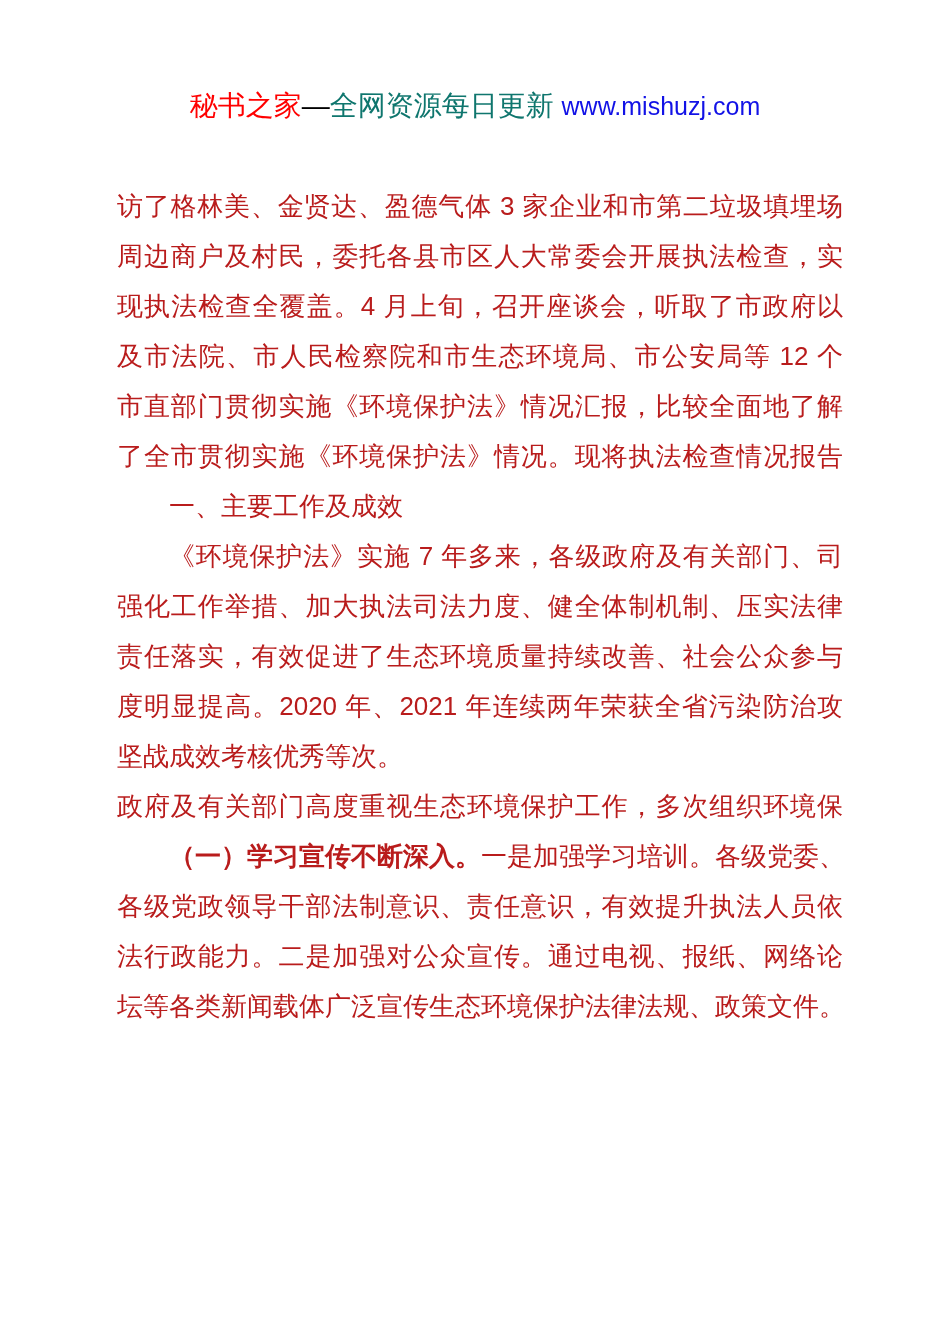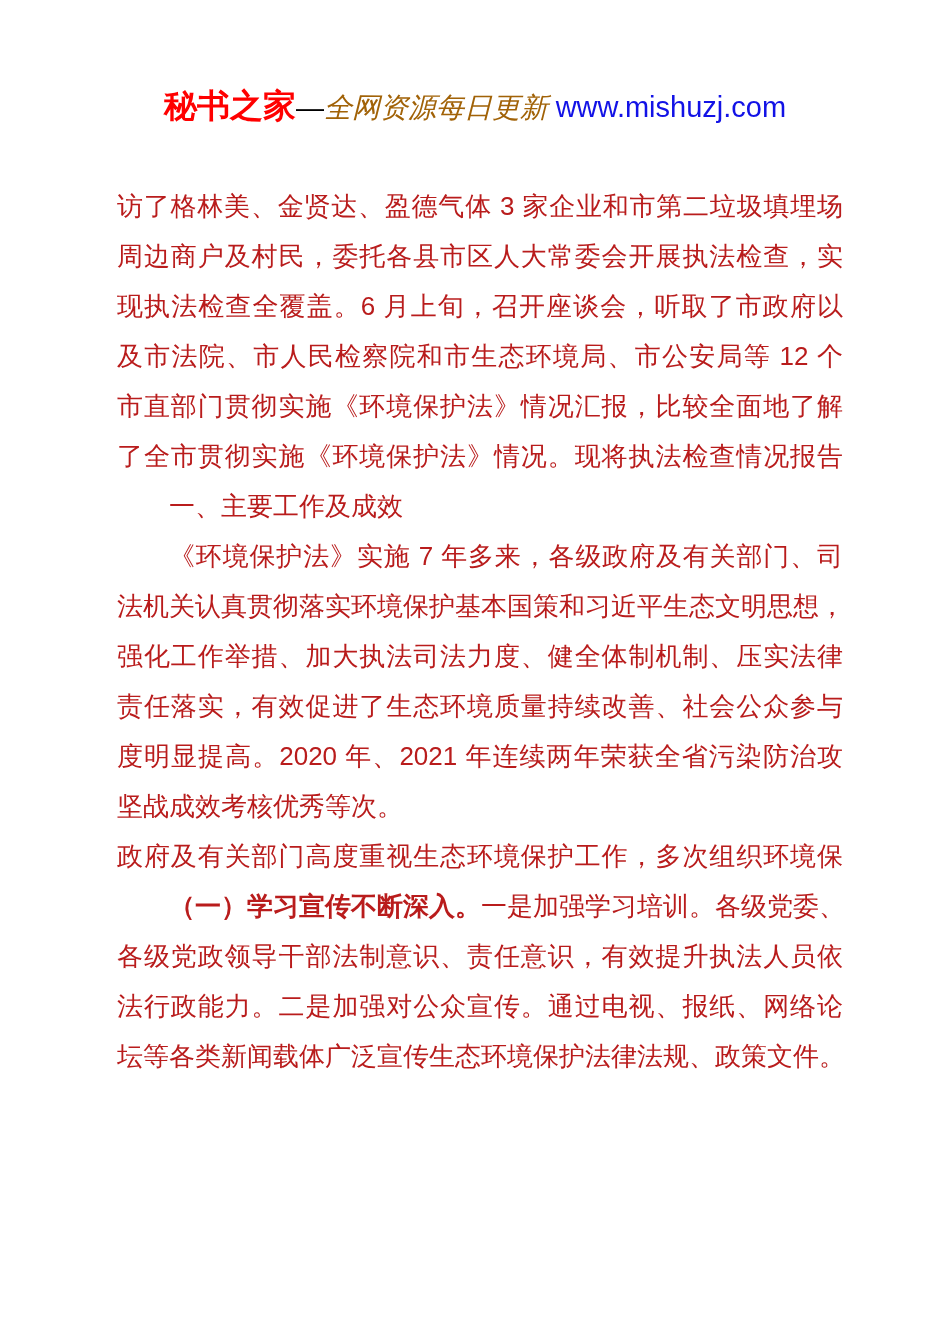--- a/index.html
+++ b/index.html
@@ -25,29 +25,29 @@
     position: absolute;
     top: 83px;
     left: 0;
     width: 100%;
     text-align: center;
     line-height: 45px;
     font-size: 28px;
     white-space: nowrap;
   }
   .doc-header .brand {
-    font-weight: 700;
-    font-size: 33px;
+    font-weight: 400;
+    font-size: 28px;
   }
   .doc-header .dash,
   .doc-header .tagline {
     color: #000000;
   }
   .doc-header .url {
-    font-size: 29px;
+    font-size: 25px;
     text-decoration: none;
   }
   
   .doc-body {
     position: absolute;
     top: 181px;
     left: 117px;
     width: 726px;
   }
   .line {
@@ -70,34 +70,33 @@
   .seg.bold {
     font-weight: 700;
   }
 </style>
 </head>
 <body>
 
 <div class="page">
 
   <header class="doc-header">
-    <span class="brand" style="color: rgb(255, 0, 0);">秘书之家</span><span class="dash" style="color: rgb(0, 0, 0);">—</span><span class="tagline" style="color: #a16207; font-style: italic;">全网资源每日更新</span><span>&nbsp;</span><a class="url" href="#" style="color: rgb(18, 18, 230);">www.mishuzj.com</a>
+    <span class="brand" style="color: rgb(255, 0, 0);">秘书之家</span><span class="dash" style="color: rgb(0, 0, 0);">—</span><span class="tagline" style="color: #0f766e;">全网资源每日更新</span><span>&nbsp;</span><a class="url" href="#" style="color: rgb(18, 18, 230);">www.mishuzj.com</a>
   </header>
 
   <main class="doc-body" id="doc-body" style="color: rgb(0, 0, 0);">
 
   <div class="line"><span class="seg">访了格林美、金贤达、盈德气体 3 家企业和市第二垃圾填埋场</span></div>
       <div class="line"><span class="seg">周边商户及村民，委托各县市区人大常委会开展执法检查，实</span></div>
-      <div class="line"><span class="seg">现执法检查全覆盖。6 月上旬，召开座谈会，听取了市政府以</span></div>
+      <div class="line"><span class="seg">现执法检查全覆盖。4 月上旬，召开座谈会，听取了市政府以</span></div>
       <div class="line"><span class="seg">及市法院、市人民检察院和市生态环境局、市公安局等 12 个</span></div>
       <div class="line"><span class="seg">市直部门贯彻实施《环境保护法》情况汇报，比较全面地了解</span></div>
       <div class="line"><span class="seg">了全市贯彻实施《环境保护法》情况。现将执法检查情况报告</span></div>
       <div class="line indent last"><span class="seg">一、主要工作及成效</span></div>
       <div class="line indent"><span class="seg">《环境保护法》实施 7 年多来，各级政府及有关部门、司</span></div>
-      <div class="line"><span class="seg">法机关认真贯彻落实环境保护基本国策和习近平生态文明思想，</span></div>
       <div class="line"><span class="seg">强化工作举措、加大执法司法力度、健全体制机制、压实法律</span></div>
       <div class="line"><span class="seg">责任落实，有效促进了生态环境质量持续改善、社会公众参与</span></div>
       <div class="line"><span class="seg">度明显提高。2020 年、2021 年连续两年荣获全省污染防治攻</span></div>
       <div class="line last"><span class="seg">坚战成效考核优秀等次。</span></div>
       <div class="line"><span class="seg">政府及有关部门高度重视生态环境保护工作，多次组织环境保</span></div>
       <div class="line indent"><span class="seg bold">（一）学习宣传不断深入。</span><span class="seg">一是加强学习培训。各级党委、</span></div>
       <div class="line"><span class="seg">各级党政领导干部法制意识、责任意识，有效提升执法人员依</span></div>
       <div class="line"><span class="seg">法行政能力。二是加强对公众宣传。通过电视、报纸、网络论</span></div>
       <div class="line"><span class="seg">坛等各类新闻载体广泛宣传生态环境保护法律法规、政策文件。</span></div>
     </main>

